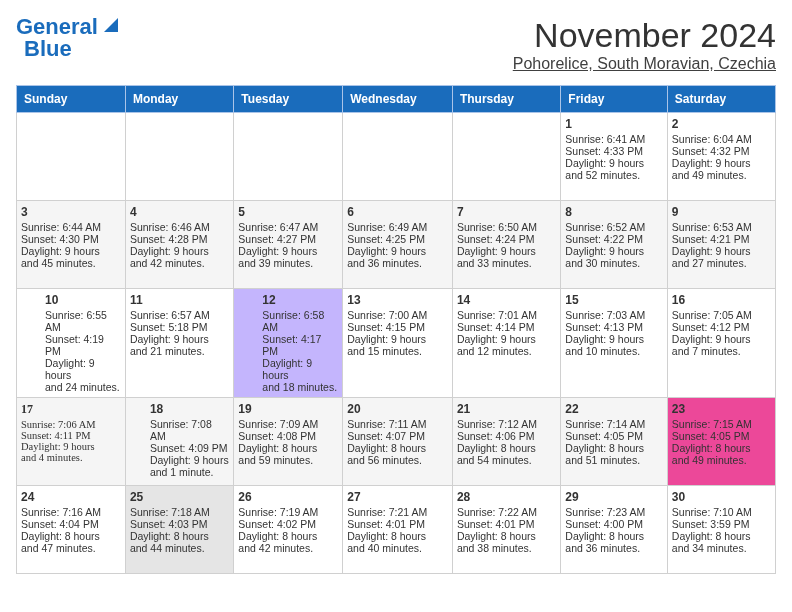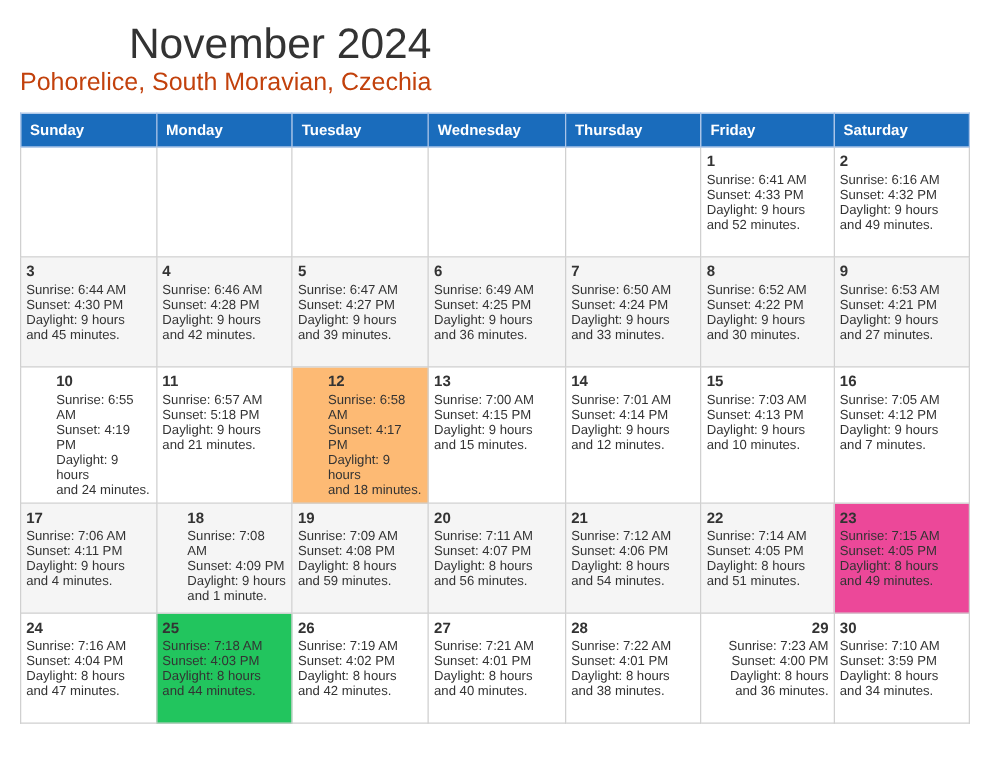--- a/index.html
+++ b/index.html
@@ -30,22 +30,23 @@
     .logo-text span.blue { color: #1a6cbc; }
     .title-area {
       text-align: right;
     }
     .month-title {
       font-size: 34px;
       font-weight: normal;
       color: #333;
     }
     .location-title {
-      font-size: 20px;
-      color: #c2410c;
+      font-size: 16px;
+      color: #404040;
+      text-decoration: underline;
     }
     .calendar {
       width: 100%;
       border-collapse: collapse;
     }
     .calendar th {
       background: #1a6cbc;
       color: #fff;
       font-size: 12px;
       font-weight: bold;
@@ -76,20 +77,33 @@
       margin-bottom: 2px;
     }
     .empty-cell {
       background: #fff !important;
     }
   </style>
 </head>
 <body>
 
 <div class="header-area">
+  <div class="logo">
+    <div style="display:flex;align-items:center;">
+      <span class="logo-text">
+        <span class="blue">General</span>
+      </span>
+      <svg width="22" height="22" viewBox="0 0 22 22" style="margin-left:2px;margin-top:-4px;">
+        <polygon points="4,18 18,4 18,18" fill="#1a6cbc"></polygon>
+      </svg>
+    </div>
+    <div style="margin-left:8px;">
+      <span class="logo-text" style="font-size:22px;color:#1a6cbc;font-weight:bold;">Blue</span>
+    </div>
+  </div>
   <div class="title-area">
     <div class="month-title">November 2024</div>
     <div class="location-title">Pohorelice, South Moravian, Czechia</div>
   </div>
 </div>
 
 <table class="calendar">
   <thead>
     <tr id="header-row">
         <th>Sunday</th>
@@ -110,21 +124,21 @@
         <td class="empty-cell"></td>
         <td style="background: rgb(255, 255, 255);">
           <span class="day-number">1</span>
           <div>Sunrise: 6:41 AM</div>
           <div>Sunset: 4:33 PM</div>
           <div>Daylight: 9 hours</div>
           <div>and 52 minutes.</div>
         </td>
         <td style="background: rgb(255, 255, 255);">
           <span class="day-number">2</span>
-          <div>Sunrise: 6:16 AM</div>
+          <div>Sunrise: 6:04 AM</div>
           <div>Sunset: 4:32 PM</div>
           <div>Daylight: 9 hours</div>
           <div>and 49 minutes.</div>
         </td>
       </tr>
       <tr>
         <td style="background: rgb(245, 245, 245);">
           <span class="day-number">3</span>
           <div>Sunrise: 6:44 AM</div>
           <div>Sunset: 4:30 PM</div>
@@ -182,21 +196,21 @@
           <div>Daylight: 9 hours</div>
           <div>and 24 minutes.</div>
         </td>
         <td style="background: rgb(255, 255, 255);">
           <span class="day-number">11</span>
           <div>Sunrise: 6:57 AM</div>
           <div>Sunset: 5:18 PM</div>
           <div>Daylight: 9 hours</div>
           <div>and 21 minutes.</div>
         </td>
-        <td style="background: #fdba74; padding-left: 28px;">
+        <td style="background: #c4b5fd; padding-left: 28px;">
           <span class="day-number">12</span>
           <div>Sunrise: 6:58 AM</div>
           <div>Sunset: 4:17 PM</div>
           <div>Daylight: 9 hours</div>
           <div>and 18 minutes.</div>
         </td>
         <td style="background: rgb(255, 255, 255);">
           <span class="day-number">13</span>
           <div>Sunrise: 7:00 AM</div>
           <div>Sunset: 4:15 PM</div>
@@ -219,21 +233,21 @@
         </td>
         <td style="background: rgb(255, 255, 255);">
           <span class="day-number">16</span>
           <div>Sunrise: 7:05 AM</div>
           <div>Sunset: 4:12 PM</div>
           <div>Daylight: 9 hours</div>
           <div>and 7 minutes.</div>
         </td>
       </tr>
       <tr>
-        <td style="background: rgb(245, 245, 245);">
+        <td style="background: rgb(245, 245, 245); font-family: Liberation Serif, serif;">
           <span class="day-number">17</span>
           <div>Sunrise: 7:06 AM</div>
           <div>Sunset: 4:11 PM</div>
           <div>Daylight: 9 hours</div>
           <div>and 4 minutes.</div>
         </td>
         <td style="background: rgb(245, 245, 245); padding-left: 24px;">
           <span class="day-number">18</span>
           <div>Sunrise: 7:08 AM</div>
           <div>Sunset: 4:09 PM</div>
@@ -277,21 +291,21 @@
         </td>
       </tr>
       <tr>
         <td style="background: rgb(255, 255, 255);">
           <span class="day-number">24</span>
           <div>Sunrise: 7:16 AM</div>
           <div>Sunset: 4:04 PM</div>
           <div>Daylight: 8 hours</div>
           <div>and 47 minutes.</div>
         </td>
-        <td style="background: #22c55e;">
+        <td style="background: #e5e5e5;">
           <span class="day-number">25</span>
           <div>Sunrise: 7:18 AM</div>
           <div>Sunset: 4:03 PM</div>
           <div>Daylight: 8 hours</div>
           <div>and 44 minutes.</div>
         </td>
         <td style="background: rgb(255, 255, 255);">
           <span class="day-number">26</span>
           <div>Sunrise: 7:19 AM</div>
           <div>Sunset: 4:02 PM</div>
@@ -305,21 +319,21 @@
           <div>Daylight: 8 hours</div>
           <div>and 40 minutes.</div>
         </td>
         <td style="background: rgb(255, 255, 255);">
           <span class="day-number">28</span>
           <div>Sunrise: 7:22 AM</div>
           <div>Sunset: 4:01 PM</div>
           <div>Daylight: 8 hours</div>
           <div>and 38 minutes.</div>
         </td>
-        <td style="background: rgb(255, 255, 255); text-align: right;">
+        <td style="background: rgb(255, 255, 255);">
           <span class="day-number">29</span>
           <div>Sunrise: 7:23 AM</div>
           <div>Sunset: 4:00 PM</div>
           <div>Daylight: 8 hours</div>
           <div>and 36 minutes.</div>
         </td>
         <td style="background: rgb(255, 255, 255);">
           <span class="day-number">30</span>
           <div>Sunrise: 7:10 AM</div>
           <div>Sunset: 3:59 PM</div>

